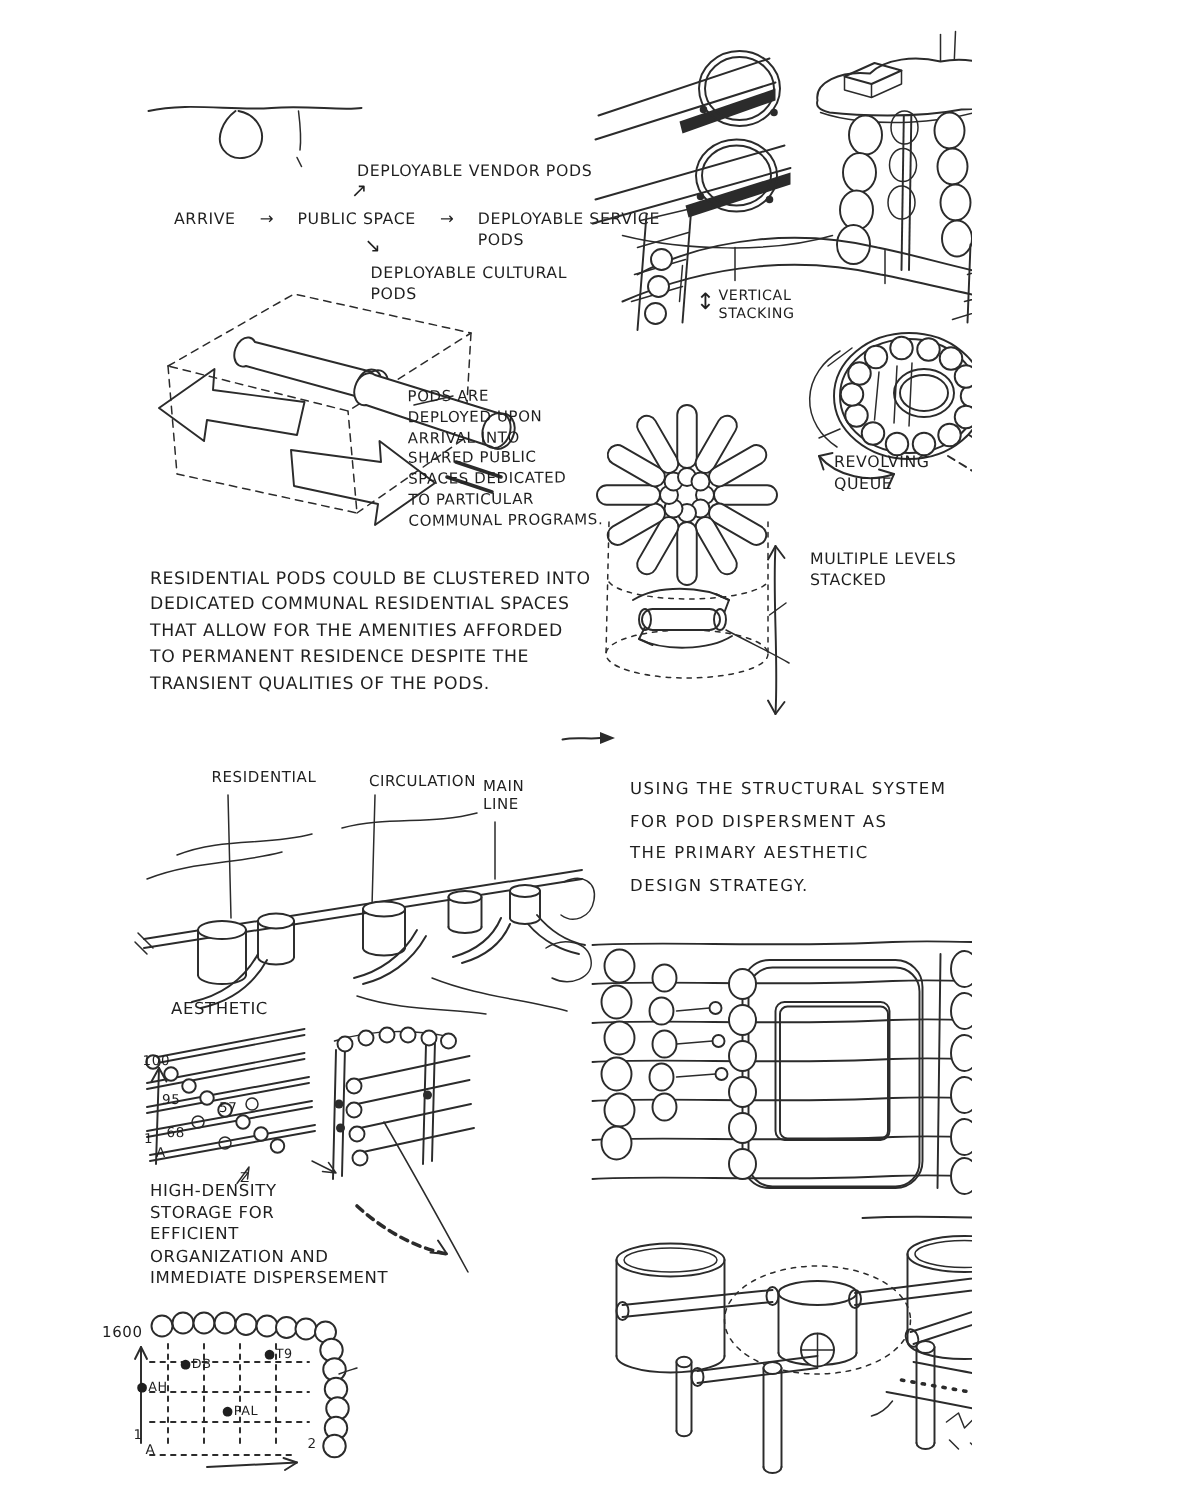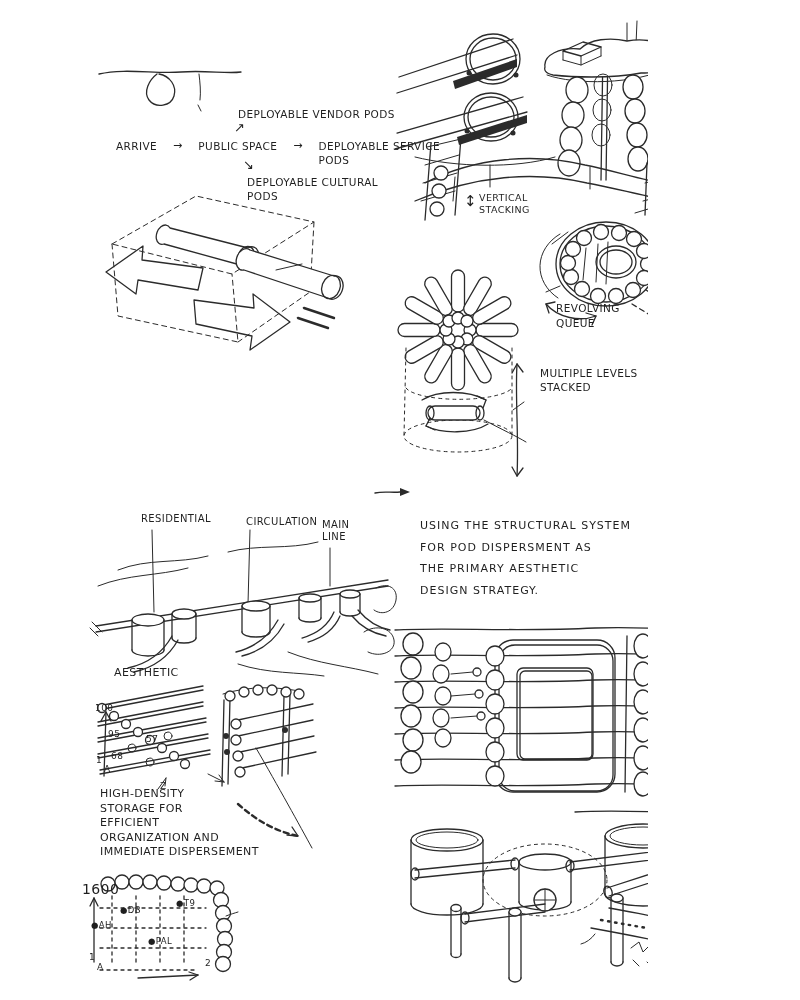--- a/index.html
+++ b/index.html
@@ -63,21 +63,33 @@
     </g>
     <g>
       <path class="w" d="M152,78 L236,104 A9,12 20 1 1 230,126 L146,98 A8,11 20 1 1 152,78"></path>
       <ellipse cx="233" cy="115" rx="9" ry="12" transform="rotate(20 233 115)"></ellipse>
     </g>
     <path class="t2" d="M206,136 l30,10"></path>
     <path class="t2" d="M200,146 l30,10"></path>
     <path class="t1" d="M178,98 L204,92"></path>
   </svg>
 
-
+  <div class="abs hand" style="left:272px;top:258px;line-height:13.8px;font-size:10px;transform:rotate(-.5deg)">PODS ARE
+DEPLOYED UPON
+ARRIVAL INTO
+SHARED PUBLIC
+SPACES DEDICATED
+TO PARTICULAR
+COMMUNAL PROGRAMS.</div>
+
+  <div class="abs hand" style="left:100px;top:377px;font-size:11.5px;line-height:17.4px">RESIDENTIAL PODS COULD BE CLUSTERED INTO
+DEDICATED COMMUNAL RESIDENTIAL SPACES
+THAT ALLOW FOR THE AMENITIES AFFORDED
+TO PERMANENT RESIDENCE DESPITE THE
+TRANSIENT QUALITIES OF THE PODS.</div>
 
   <svg style="left:395px;top:15px" width="310" height="215" viewBox="0 0 310 215">
     <path d="M4,62 L118,24"></path>
       <path d="M2,78 L122,40"></path>
     <polygon class="f" points="58,66 122,44 122,52 60,74"></polygon>
     <path d="M2,118 L128,82"></path>
       <path d="M0,134 L132,97"></path>
     <polygon class="f" points="62,122 132,100 132,108 64,130"></polygon>
     <path class="t1" d="M20,142 C60,152 120,154 160,142"></path>
     <g>
@@ -361,21 +373,21 @@
     <g class="dd t1">
       <path d="M34,28 V98 M58,28 V98 M82,28 V98 M106,28 V98"></path>
       <path d="M22,40 H128 M22,60 H128 M22,80 H128 M22,102 H120"></path>
     </g>
     <path d="M16,94 L16,30"></path>
       <path d="M16,30 l-4,8 M16,30 l4,8"></path>
     <path d="M60,110 L120,107"></path>
       <path d="M120,107 l-9,-3 M120,107 l-8,5"></path>
     <path class="t1" d="M148,48 C153,46 157,45 160,44"></path>
   </svg>
-  <div class="abs hand" style="left:82px;top:882px;font-size:14px">1600</div>
+  <div class="abs hand" style="left:68px;top:882px;font-size:10px">1600</div>
   <div class="abs hand" style="left:120px;top:903px;font-size:8.5px">●DB</div>
   <div class="abs hand" style="left:176px;top:896px;font-size:8.5px">●T9</div>
   <div class="abs hand" style="left:91px;top:918px;font-size:8.5px">●AH</div>
   <div class="abs hand" style="left:148px;top:934px;font-size:8.5px">●PAL</div>
   <div class="abs hand" style="left:89px;top:950px;font-size:9px">1</div>
   <div class="abs hand" style="left:97px;top:960px;font-size:9px">A</div>
   <div class="abs hand" style="left:205px;top:956px;font-size:9px">2</div>
 
   <svg style="left:395px;top:612px" width="315" height="378" viewBox="0 0 315 378">
     <g class="t1">

